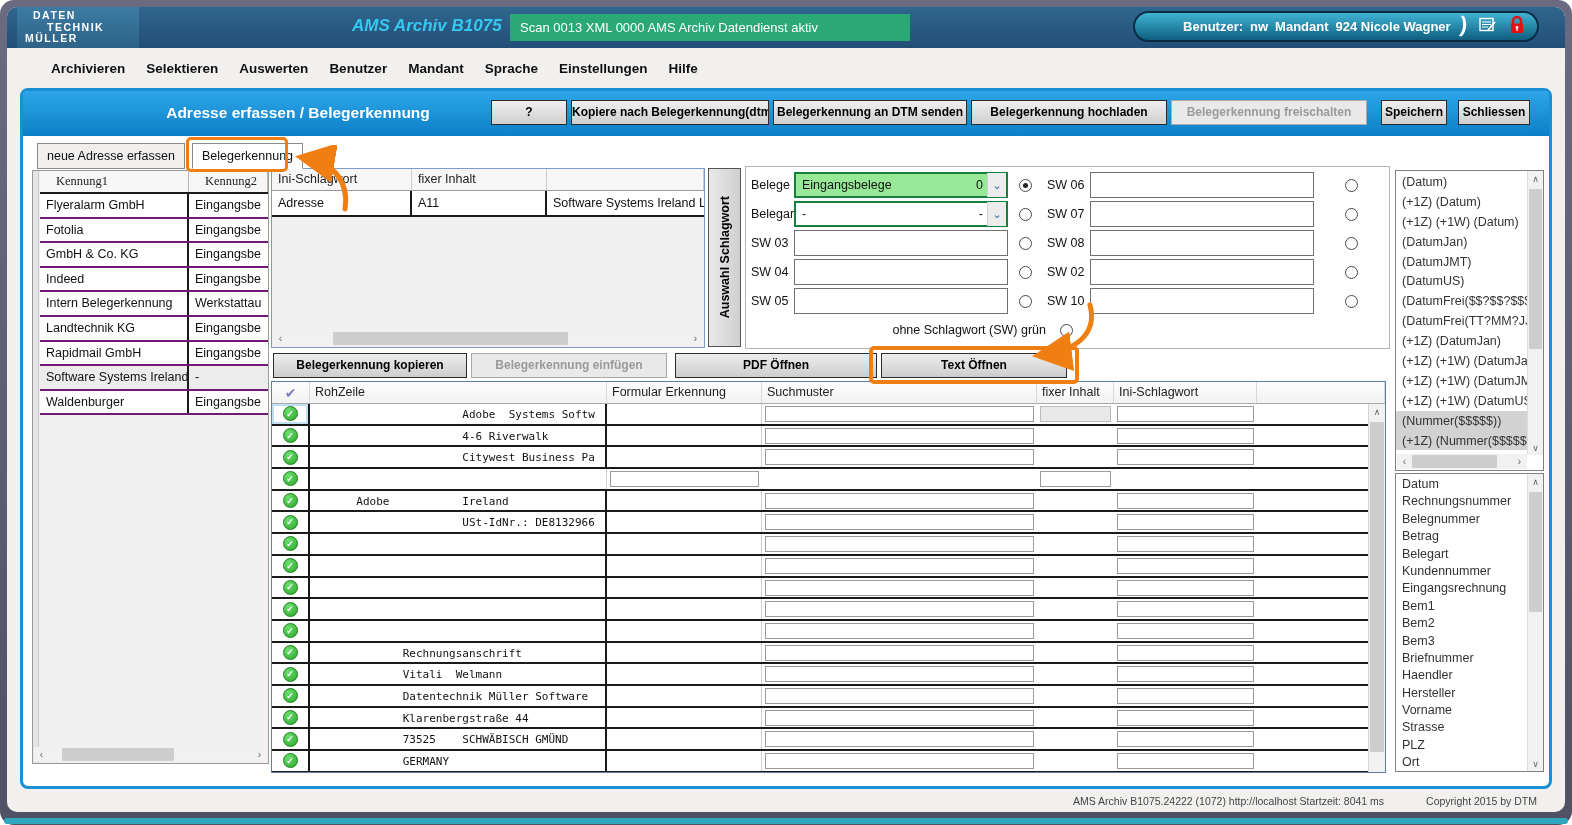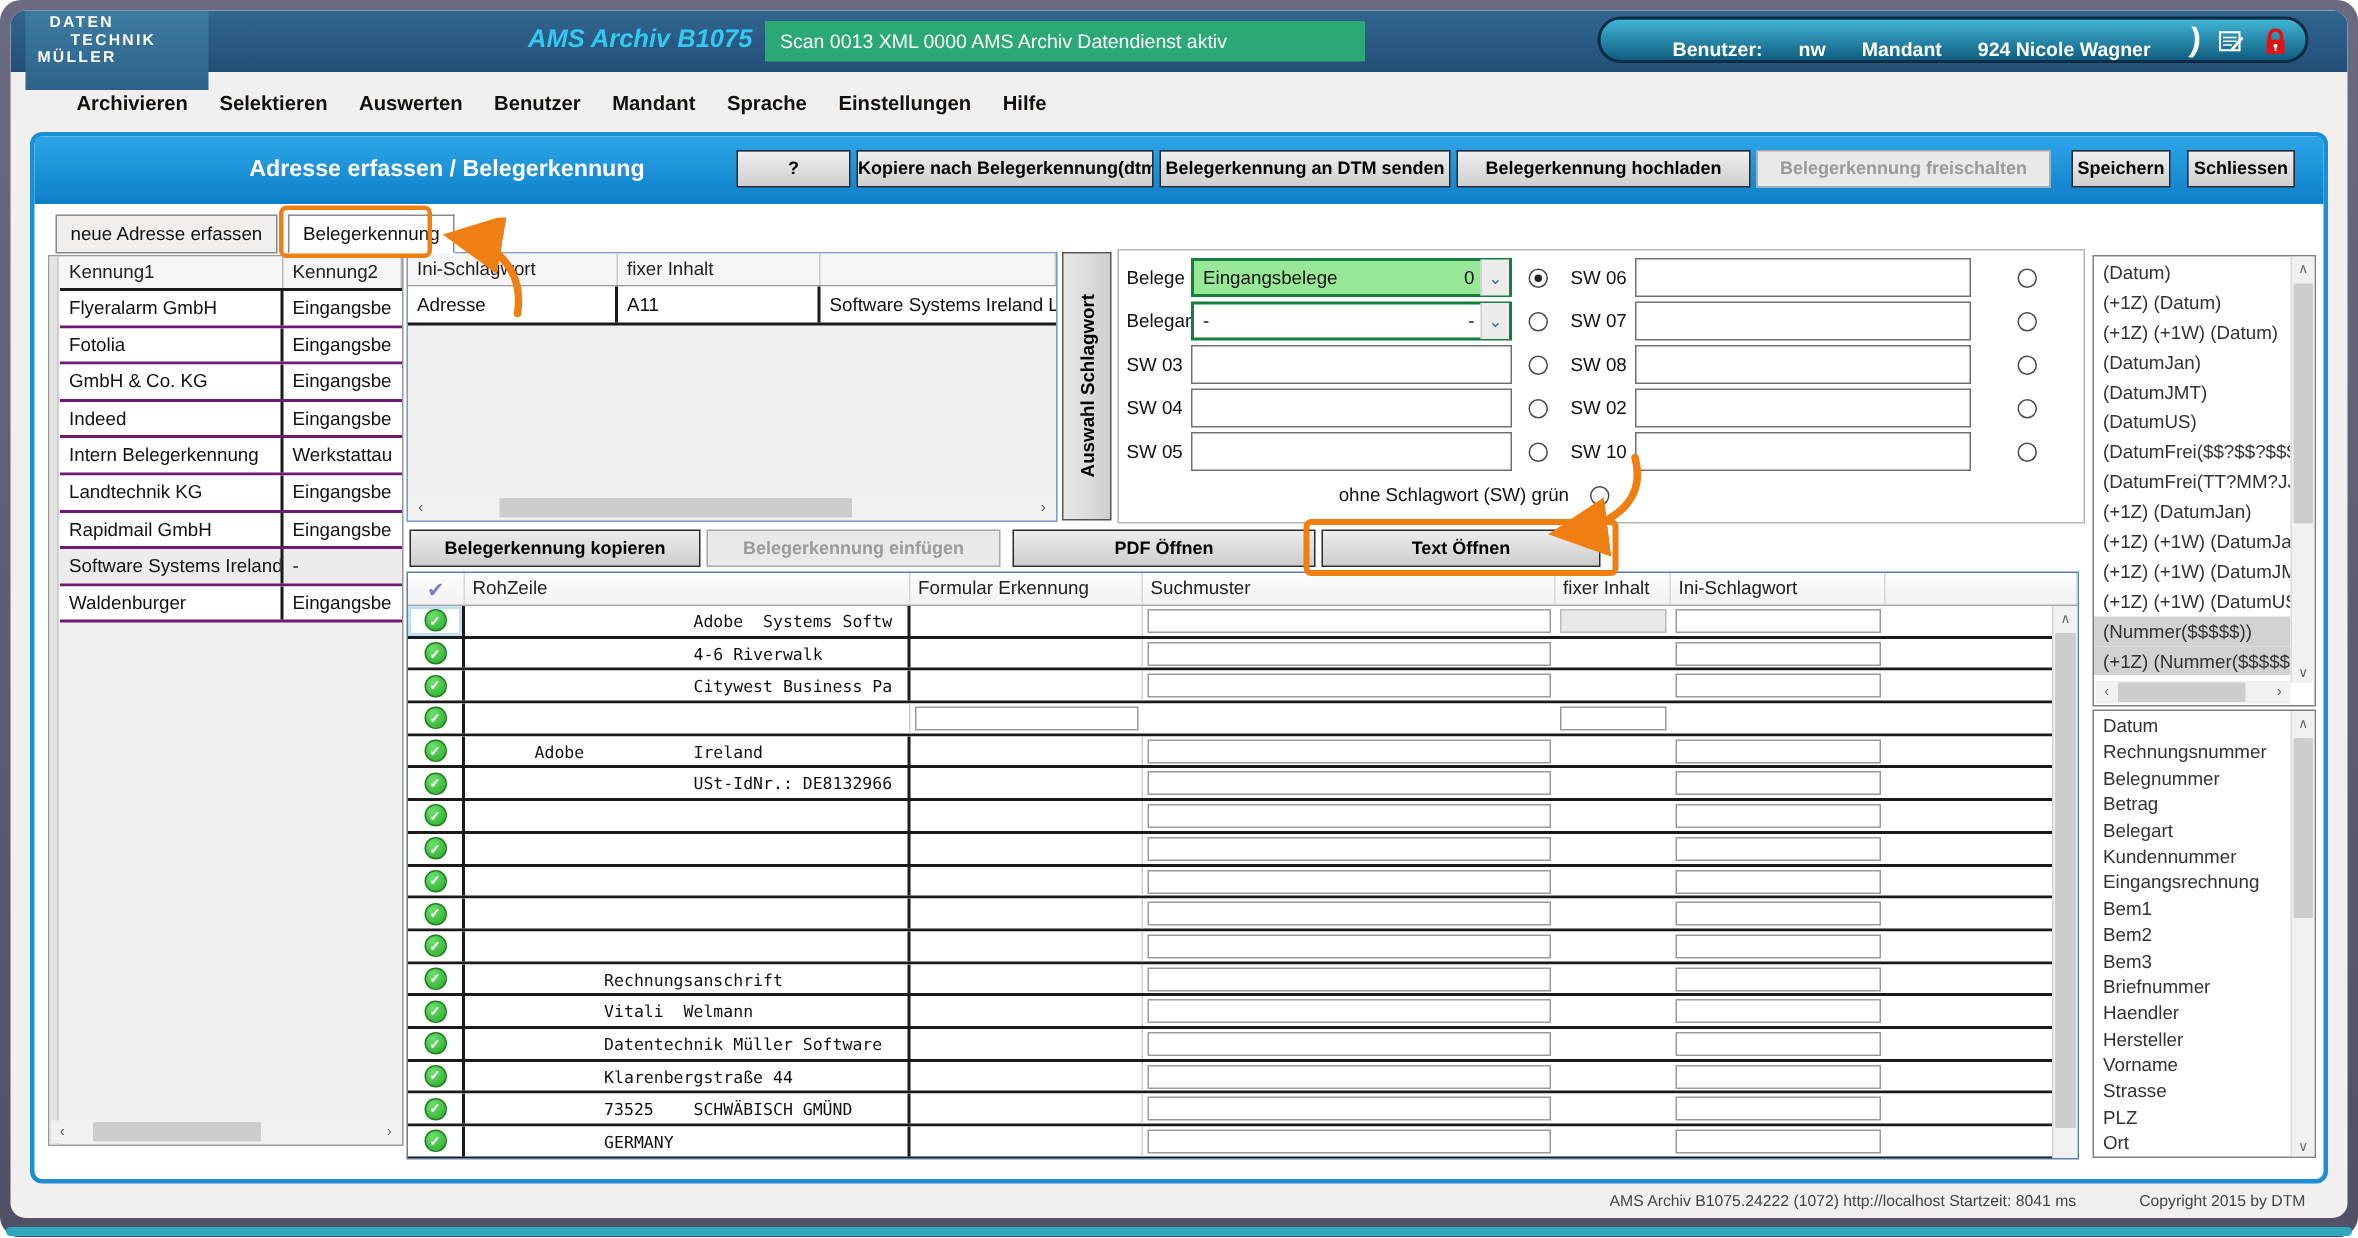--- a/index.html
+++ b/index.html
@@ -10,27 +10,27 @@
   }
   *{box-sizing:border-box;margin:0;padding:0;}
   body{font-family:"Liberation Sans",sans-serif;background:#ffffff;}
   .screen{position:relative;width:1572px;height:825px;background:#fff;overflow:hidden;}
   .frame{position:absolute;inset:0;border-radius:14px;background:linear-gradient(180deg,#6a6a80,#515166);}
   .frame::after{content:"";position:absolute;left:4px;right:4px;bottom:1px;height:6px;border-radius:4px;background:#2FA7BE;}
   .window{position:absolute;left:7px;top:7px;width:1558px;height:805px;border-radius:10px;background:#f1f0ee;overflow:hidden;}
 
   
   .titlebar{position:absolute;left:0;top:0;width:100%;height:41px;background:linear-gradient(180deg,#31668f,#224e76);}
-  .logo{position:absolute;left:10px;top:0;width:122px;height:53px;background:linear-gradient(180deg,#3d7ba3,#2d6288);color:#fff;font-size:10.5px;font-weight:bold;letter-spacing:1.5px;padding-top:3px;line-height:11.5px;}
+  .logo{position:absolute;left:10px;top:0;width:122px;height:41px;background:linear-gradient(180deg,#3d7ba3,#2d6288);color:#fff;font-size:10.5px;font-weight:bold;letter-spacing:1.5px;padding-top:3px;line-height:11.5px;}
   .logo .l1{padding-left:16px;}
   .logo .l2{padding-left:30px;}
   .logo .l3{padding-left:8px;}
   .app-title{position:absolute;left:345px;top:9px;color:#35C9F2;font-size:17px;font-weight:bold;font-style:italic;}
   .scan-banner{position:absolute;left:503px;top:7px;width:400px;height:27px;line-height:27px;background:var(--green-banner);color:#fff;font-size:13px;padding-left:10px;}
-  .user-capsule{position:absolute;right:26px;top:4px;height:31px;min-width:388px;border-radius:16px;border:2px solid #0b2c44;background:linear-gradient(180deg,#41b4d4,#0f5e80);display:flex;align-items:flex-end;gap:24px;padding:0 12px 0 48px;color:#fff;font-size:13px;font-weight:bold;}
+  .user-capsule{position:absolute;right:26px;top:4px;height:31px;min-width:388px;border-radius:16px;border:2px solid #0b2c44;background:linear-gradient(180deg,#41b4d4,#0f5e80);display:flex;align-items:center;gap:7px;padding:0 12px 0 48px;color:#fff;font-size:13px;font-weight:bold;}
   .phone-glyph{font-size:22px;font-weight:900;transform:rotate(6deg);margin-top:-4px;}
   .cap-icons{display:flex;align-items:center;gap:12px;margin-left:2px;}
 
   
   .menubar{position:absolute;left:0;top:41px;width:100%;height:40px;display:flex;gap:21px;align-items:center;padding-left:44px;font-size:13.5px;font-weight:bold;color:#101010;}
   .menu-item{cursor:default;}
 
   
   .panel{position:absolute;left:13px;top:81px;width:1532px;height:701px;background:#fff;border:3px solid #1a8fd6;border-radius:8px;}
   .panel-header{position:absolute;left:0;top:0;width:100%;height:45px;background:linear-gradient(180deg,#2da5e8,#0d7fc8);border-radius:4px 4px 0 0;}
@@ -41,21 +41,21 @@
   
   .tab{position:absolute;top:52px;height:26px;line-height:24px;padding:0 9px;font-size:12.5px;color:#111;background:#f0efee;border:1px solid #8a8a8a;}
   .tab.active{background:#fff;border-bottom-color:#fff;z-index:2;}
   .orange-box{position:absolute;border:3px solid var(--accent-orange);border-radius:5px;pointer-events:none;z-index:5;}
 
   
   .left-grid{position:absolute;left:9px;top:79px;width:237px;height:594px;border:1px solid #9a9a9a;background:#f0f0f0;}
   .lg-gutter{position:absolute;left:0;top:0;width:6px;height:100%;background:#e4e4e4;border-right:1px solid #c8c8c8;}
   .lg-table{position:absolute;left:7px;top:0;right:0;}
   .lg-head{display:grid;grid-template-columns:149px 1fr;height:23px;background:#f6f6f6;border-bottom:2px solid #1a1a1a;}
-  .lg-head div{font-size:12.5px;color:#222;padding:3px 0 0 6px;border-right:1px solid #bbb;overflow:hidden;white-space:nowrap;}
+  .lg-head div{font-size:12.5px;color:#222;padding:3px 0 0 16px;border-right:1px solid #bbb;overflow:hidden;white-space:nowrap;font-family:Liberation Serif, serif;}
   .lg-row{display:grid;grid-template-columns:149px 1fr;height:24.6px;background:#fff;border-bottom:2px solid #701a75;}
   .lg-row div{font-size:12.5px;color:#111;padding:4px 0 0 6px;border-right:2px solid #1a1a1a;overflow:hidden;white-space:nowrap;}
   .lg-row div:last-child{border-right:none;}
   .lg-row.selected{background:#ececec;}
   .hscroll{position:absolute;left:1px;right:1px;bottom:1px;height:15px;background:#f1f1f1;display:flex;align-items:center;}
   .hscroll .arr{width:15px;text-align:center;font-size:10px;color:#666;}
   .hscroll .thumb{position:absolute;top:1px;height:13px;background:#cdcdcd;border-radius:1px;}
   .vscroll{position:absolute;top:0;right:0;width:16px;bottom:0;background:#f1f1f1;border-left:1px solid #dcdcdc;}
   .vscroll .arr{display:block;height:15px;text-align:center;font-size:9px;color:#666;padding-top:3px;}
   .vscroll .thumb{position:absolute;left:1px;right:1px;background:#cdcdcd;border-radius:1px;}

